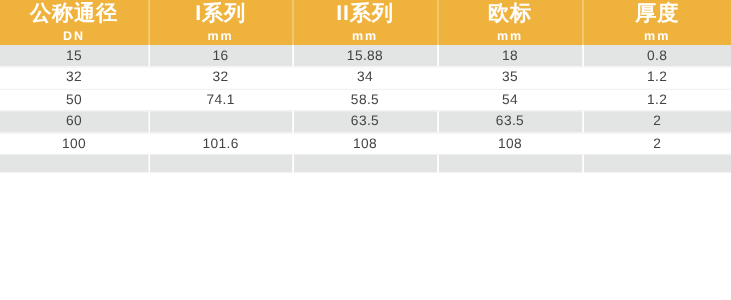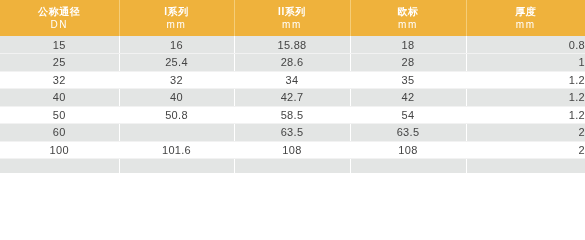--- a/index.html
+++ b/index.html
@@ -36,44 +36,44 @@
     line-height: 1.32;
     text-align: center;
     vertical-align: middle;
     border-right: 1px solid #f5cd78;
     box-sizing: border-box;
   }
   thead th:last-child { border-right: none; }
   thead th .hl1 {
     display: block;
     letter-spacing: 0.6px;
-    font-size: 10px;
+    font-size: 17px;
   }
   thead th .hl2 {
     display: block;
     letter-spacing: 1.6px;
     font-size: 10px;
-    font-weight: normal;
+    font-weight: bold;
   }
 
   tbody td {
     height: 17.5px;
     padding: 0;
     text-align: center;
     vertical-align: middle;
     color: #444444;
     font-size: 11px;
     letter-spacing: 0.3px;
     border-right: 1px solid #ffffff;
     border-bottom: 1px solid #f2f2f2;
     box-sizing: border-box;
     white-space: nowrap;
     overflow: hidden;
   }
-  tbody td:last-child { border-right: none; text-align: right; }
+  tbody td:last-child { border-right: none; }
   tbody tr.odd  { background: #e3e5e4; }
   tbody tr.even { background: #ffffff; }
   tbody tr.filler td {
     height: 14px;
     border-bottom: none;
   }
 </style>
 </head>
 <body>
 
@@ -110,44 +110,30 @@
     </tr>
   </thead>
   <tbody>
     <tr class="odd">
       <td>15</td>
       <td>16</td>
       <td>15.88</td>
       <td>18</td>
       <td>0.8</td>
     </tr>
-    <tr class="odd">
-      <td>25</td>
-      <td>25.4</td>
-      <td>28.6</td>
-      <td>28</td>
-      <td>1</td>
-    </tr>
     <tr class="even">
       <td>32</td>
       <td>32</td>
       <td>34</td>
       <td>35</td>
       <td>1.2</td>
     </tr>
-    <tr class="odd">
-      <td>40</td>
-      <td>40</td>
-      <td>42.7</td>
-      <td>42</td>
-      <td>1.2</td>
-    </tr>
     <tr class="even">
       <td>50</td>
-      <td>50.8</td>
+      <td>74.1</td>
       <td>58.5</td>
       <td>54</td>
       <td>1.2</td>
     </tr>
     <tr class="odd">
       <td>60</td>
       <td></td>
       <td>63.5</td>
       <td>63.5</td>
       <td>2</td>

